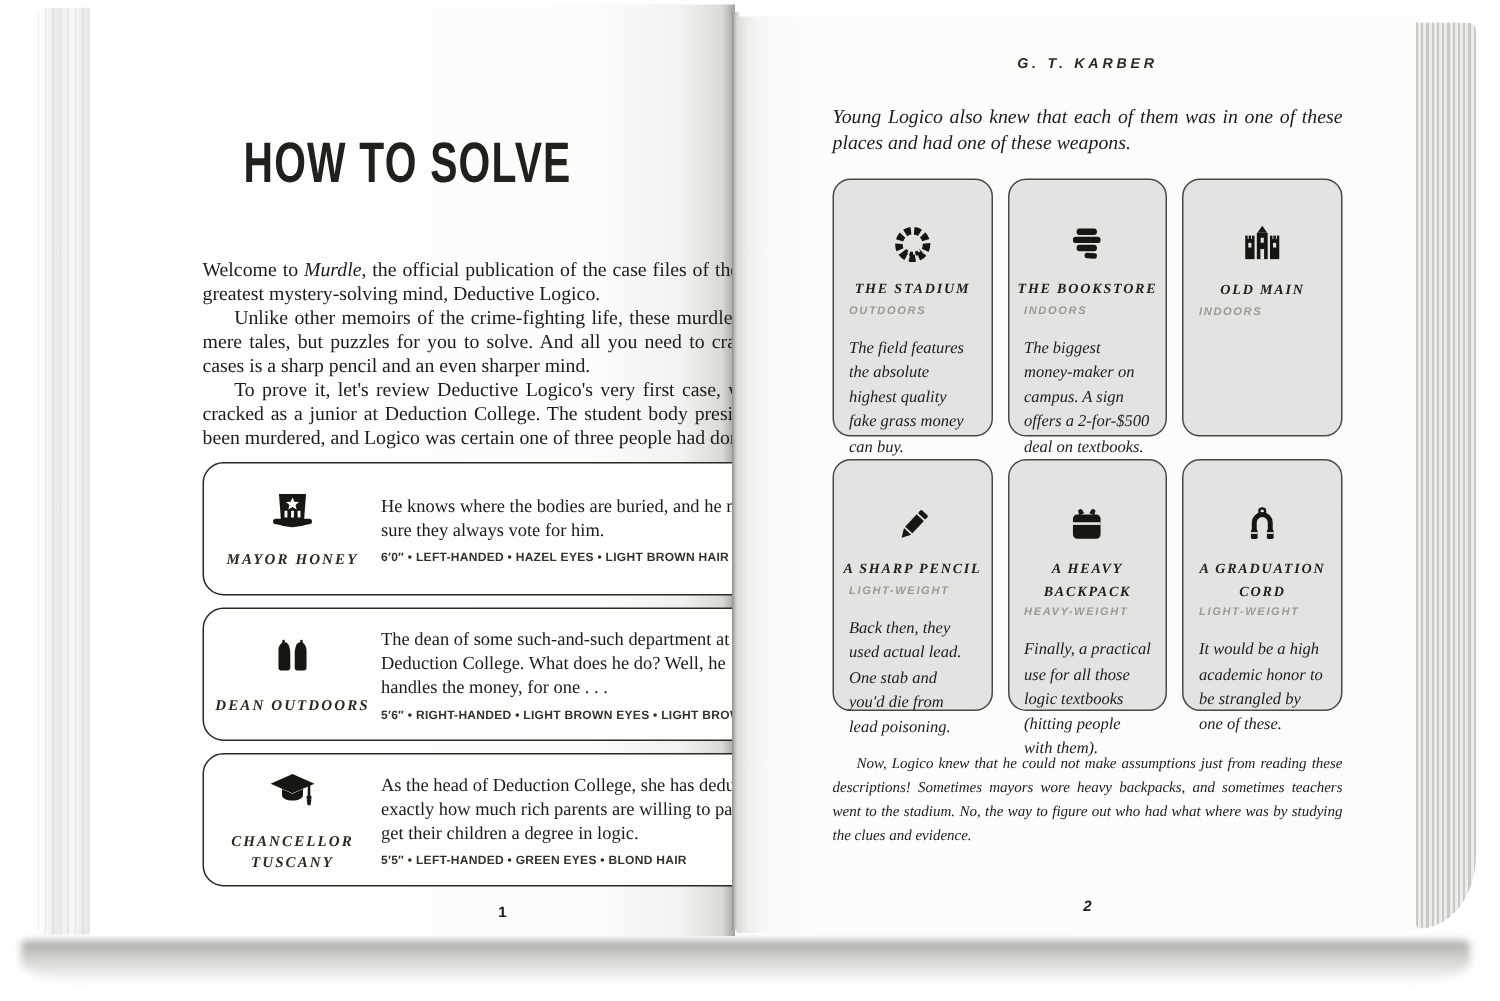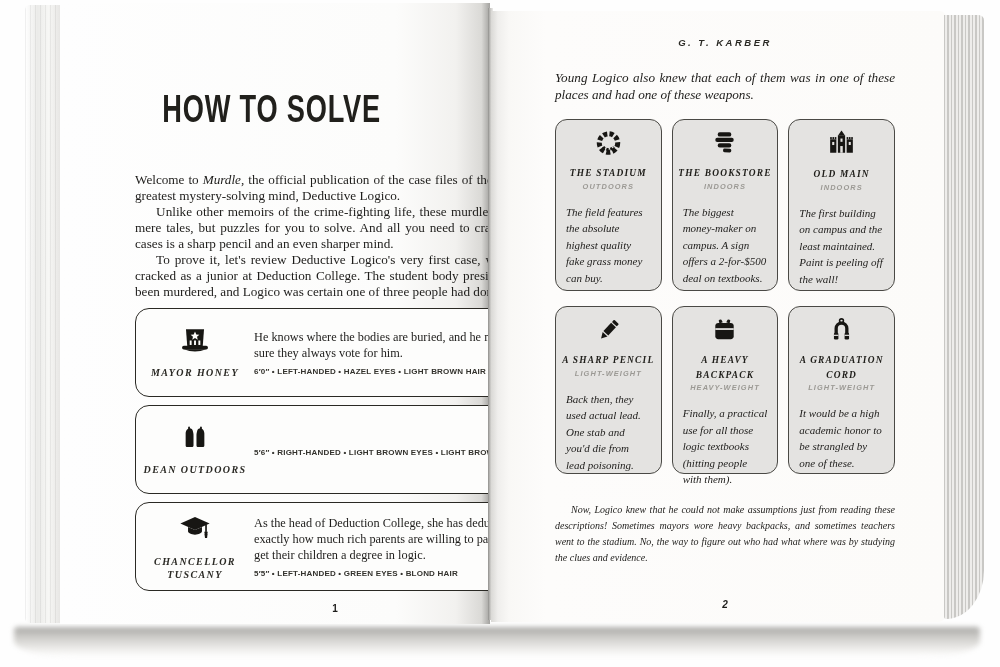--- a/index.html
+++ b/index.html
@@ -52,22 +52,22 @@
     font-family:"Liberation Sans",sans-serif;font-weight:bold;font-size:10px;}
 
   
   .right-content{position:absolute;left:64px;top:0;width:340px;height:611px;font-style:italic;}
   .running-header{margin-top:26px;text-align:center;font-family:"Liberation Sans",sans-serif;
     font-weight:bold;font-size:9.5px;letter-spacing:2.5px;color:#2a2924;}
   .rp-intro{margin-top:21px;font-size:13.2px;line-height:17px;text-align:justify;}
   .card-grid{margin-top:16px;display:grid;grid-template-columns:repeat(3,1fr);
     column-gap:10px;row-gap:15px;}
   .loc-card{box-sizing:border-box;background:#e4e3e1;border:1.3px solid #4a4945;
-    border-radius:12px;padding:8px 10px 8px;display:flex;flex-direction:column;
-    align-items:center;height:172px;}
+    border-radius:12px;padding:28px 10px 8px;display:flex;flex-direction:column;
+    height:172px;}
   .loc-card.tall{height:168px;}
   .loc-icon{height:32px;display:flex;align-items:center;justify-content:center;}
   .loc-name{margin:7px -5px 0;width:calc(100% + 10px);font-weight:bold;font-size:9.4px;
     letter-spacing:1.2px;text-align:center;line-height:1.55;color:#21201c;}
   .loc-cat{margin-top:1px;font-family:"Liberation Sans",sans-serif;font-weight:bold;
     font-size:7.4px;letter-spacing:1.1px;color:#9b9994;}
   .loc-desc{align-self:stretch;margin-top:13px;font-size:11px;line-height:16.5px;}
   .rp-closing{margin-top:28px;font-size:10px;line-height:16px;text-align:justify;
     text-indent:1.6em;}
 </style>
@@ -117,20 +117,21 @@
               <svg viewBox="0 0 32 32" width="34" height="34">
                 <path d="M7.2 22V10.8C7.2 8 9 5.8 11 5.8c1.6 0 2.6 1.1 2.9 2.5l.5 2c.2.8.2 1.6.2 2.4V22c0 .9-.7 1.6-1.6 1.6H8.8c-.9 0-1.6-.7-1.6-1.6z" fill="#171613"></path>
                 <path d="M24.8 22V10.8c0-2.8-1.8-5-3.8-5-1.6 0-2.6 1.1-2.9 2.5l-.5 2c-.2.8-.2 1.6-.2 2.4V22c0 .9.7 1.6 1.6 1.6h4.2c.9 0 1.6-.7 1.6-1.6z" fill="#171613"></path>
                 <rect x="9.6" y="4.2" width="1.6" height="3" rx="0.8" fill="#171613"></rect>
                 <rect x="20.8" y="4.2" width="1.6" height="3" rx="0.8" fill="#171613"></rect>
               </svg>
             </span>
             <span class="suspect-name">DEAN OUTDOORS</span>
           </div>
           <div class="suspect-right">
+            <div class="suspect-desc">The dean of some such-and-such department at Deduction College. What does he do? Well, he handles the money, for one . . .</div>
             <div class="suspect-stats">5′6″ • RIGHT-HANDED • LIGHT BROWN EYES • LIGHT BROWN HAIR</div>
           </div>
         </div>
 
         <div class="suspect-card">
           <div class="suspect-left">
             <span>
               <svg viewBox="0 0 32 32" width="36" height="36">
                 <polygon points="16,4.5 29,10.2 16,15.9 3,10.2" fill="#171613"></polygon>
                 <path d="M9.8 13.4v3.8c0 1.5 2.8 3 6.2 3s6.2-1.5 6.2-3v-3.8l-6.2 2.7z" fill="#171613"></path>
@@ -205,21 +206,20 @@
               <g fill="#e4e3e1">
                 <rect x="15" y="10.2" width="2" height="3.2"></rect>
                 <rect x="7" y="13.5" width="2" height="3"></rect>
                 <rect x="23" y="13.5" width="2" height="3"></rect>
                 <rect x="14.8" y="17.5" width="2.4" height="6.5"></rect>
               </g>
             </svg>
           </div>
           <div class="loc-name">OLD MAIN</div>
           <div class="loc-cat">INDOORS</div>
-          <div class="loc-desc">The first building on campus and the least maintained. Paint is peeling off the wall!</div>
         </div>
 
         <div class="loc-card tall">
           <div class="loc-icon">
             <svg viewBox="0 0 32 32" width="31" height="31">
               <g transform="rotate(43 16 16)" fill="#171613">
                 <rect x="12.6" y="3.8" width="6.8" height="3.4" rx="1"></rect>
                 <rect x="12.6" y="8.4" width="6.8" height="11.6"></rect>
                 <polygon points="12.6,21.2 19.4,21.2 16,27.2"></polygon>
               </g>

